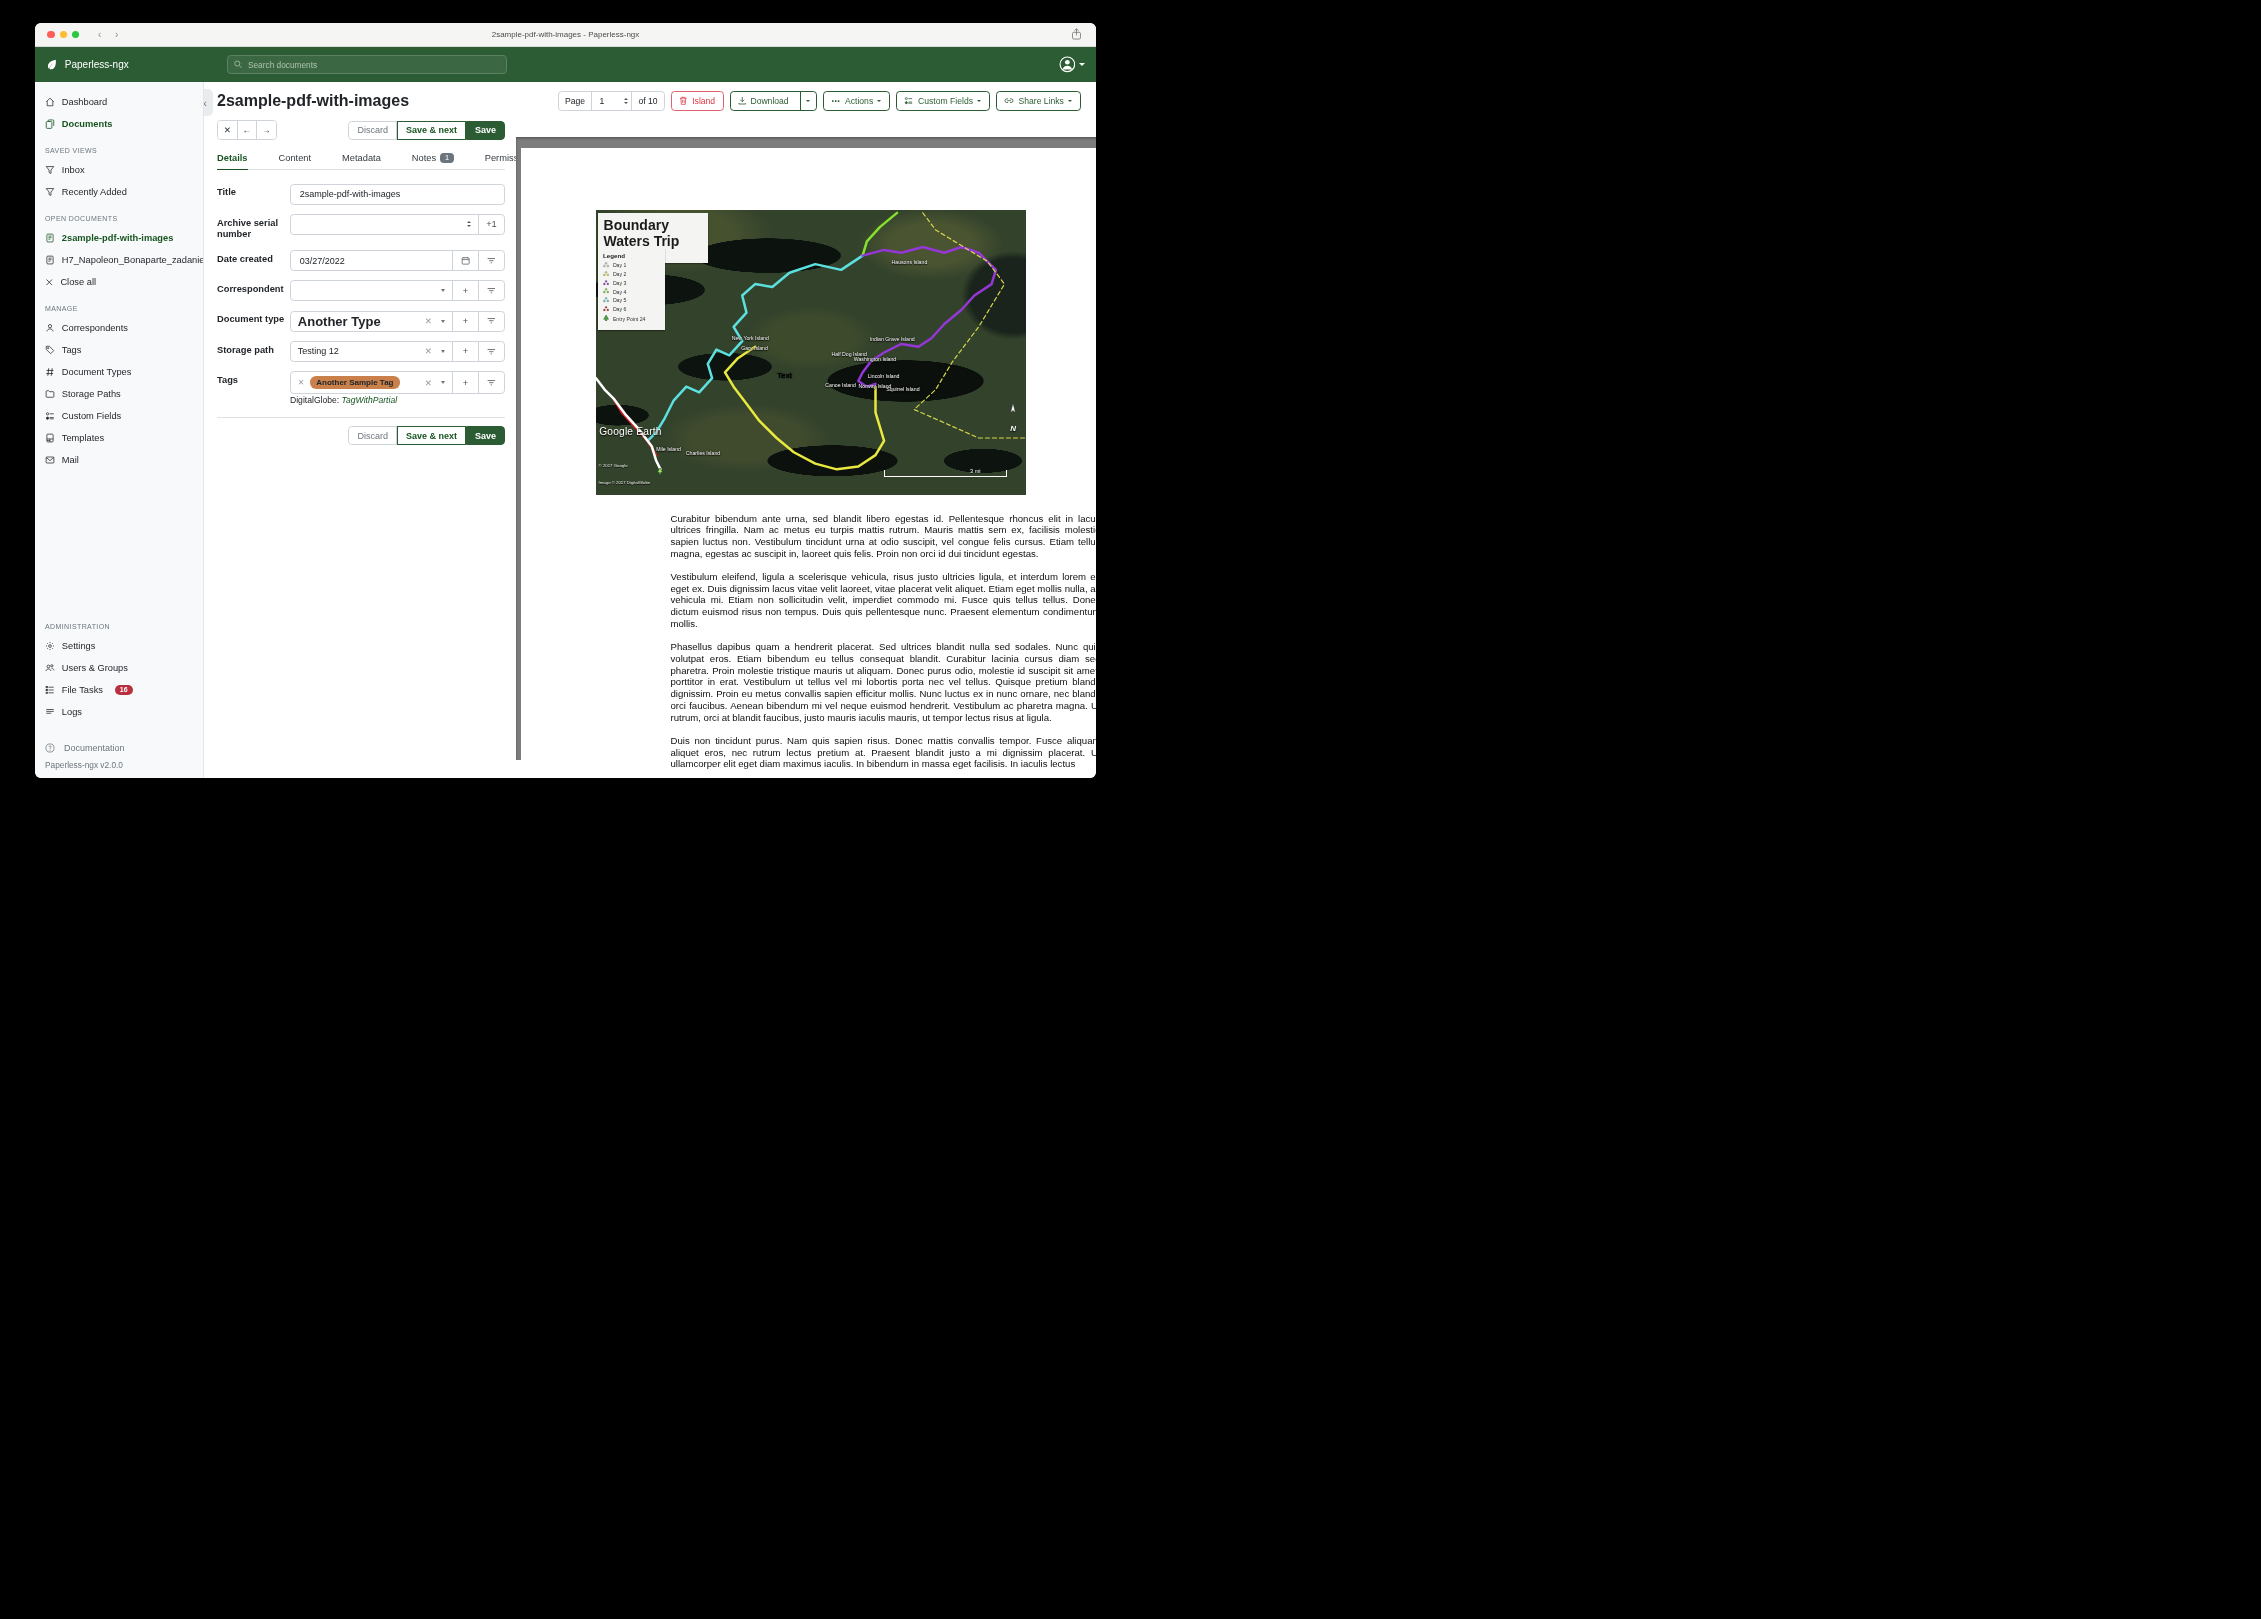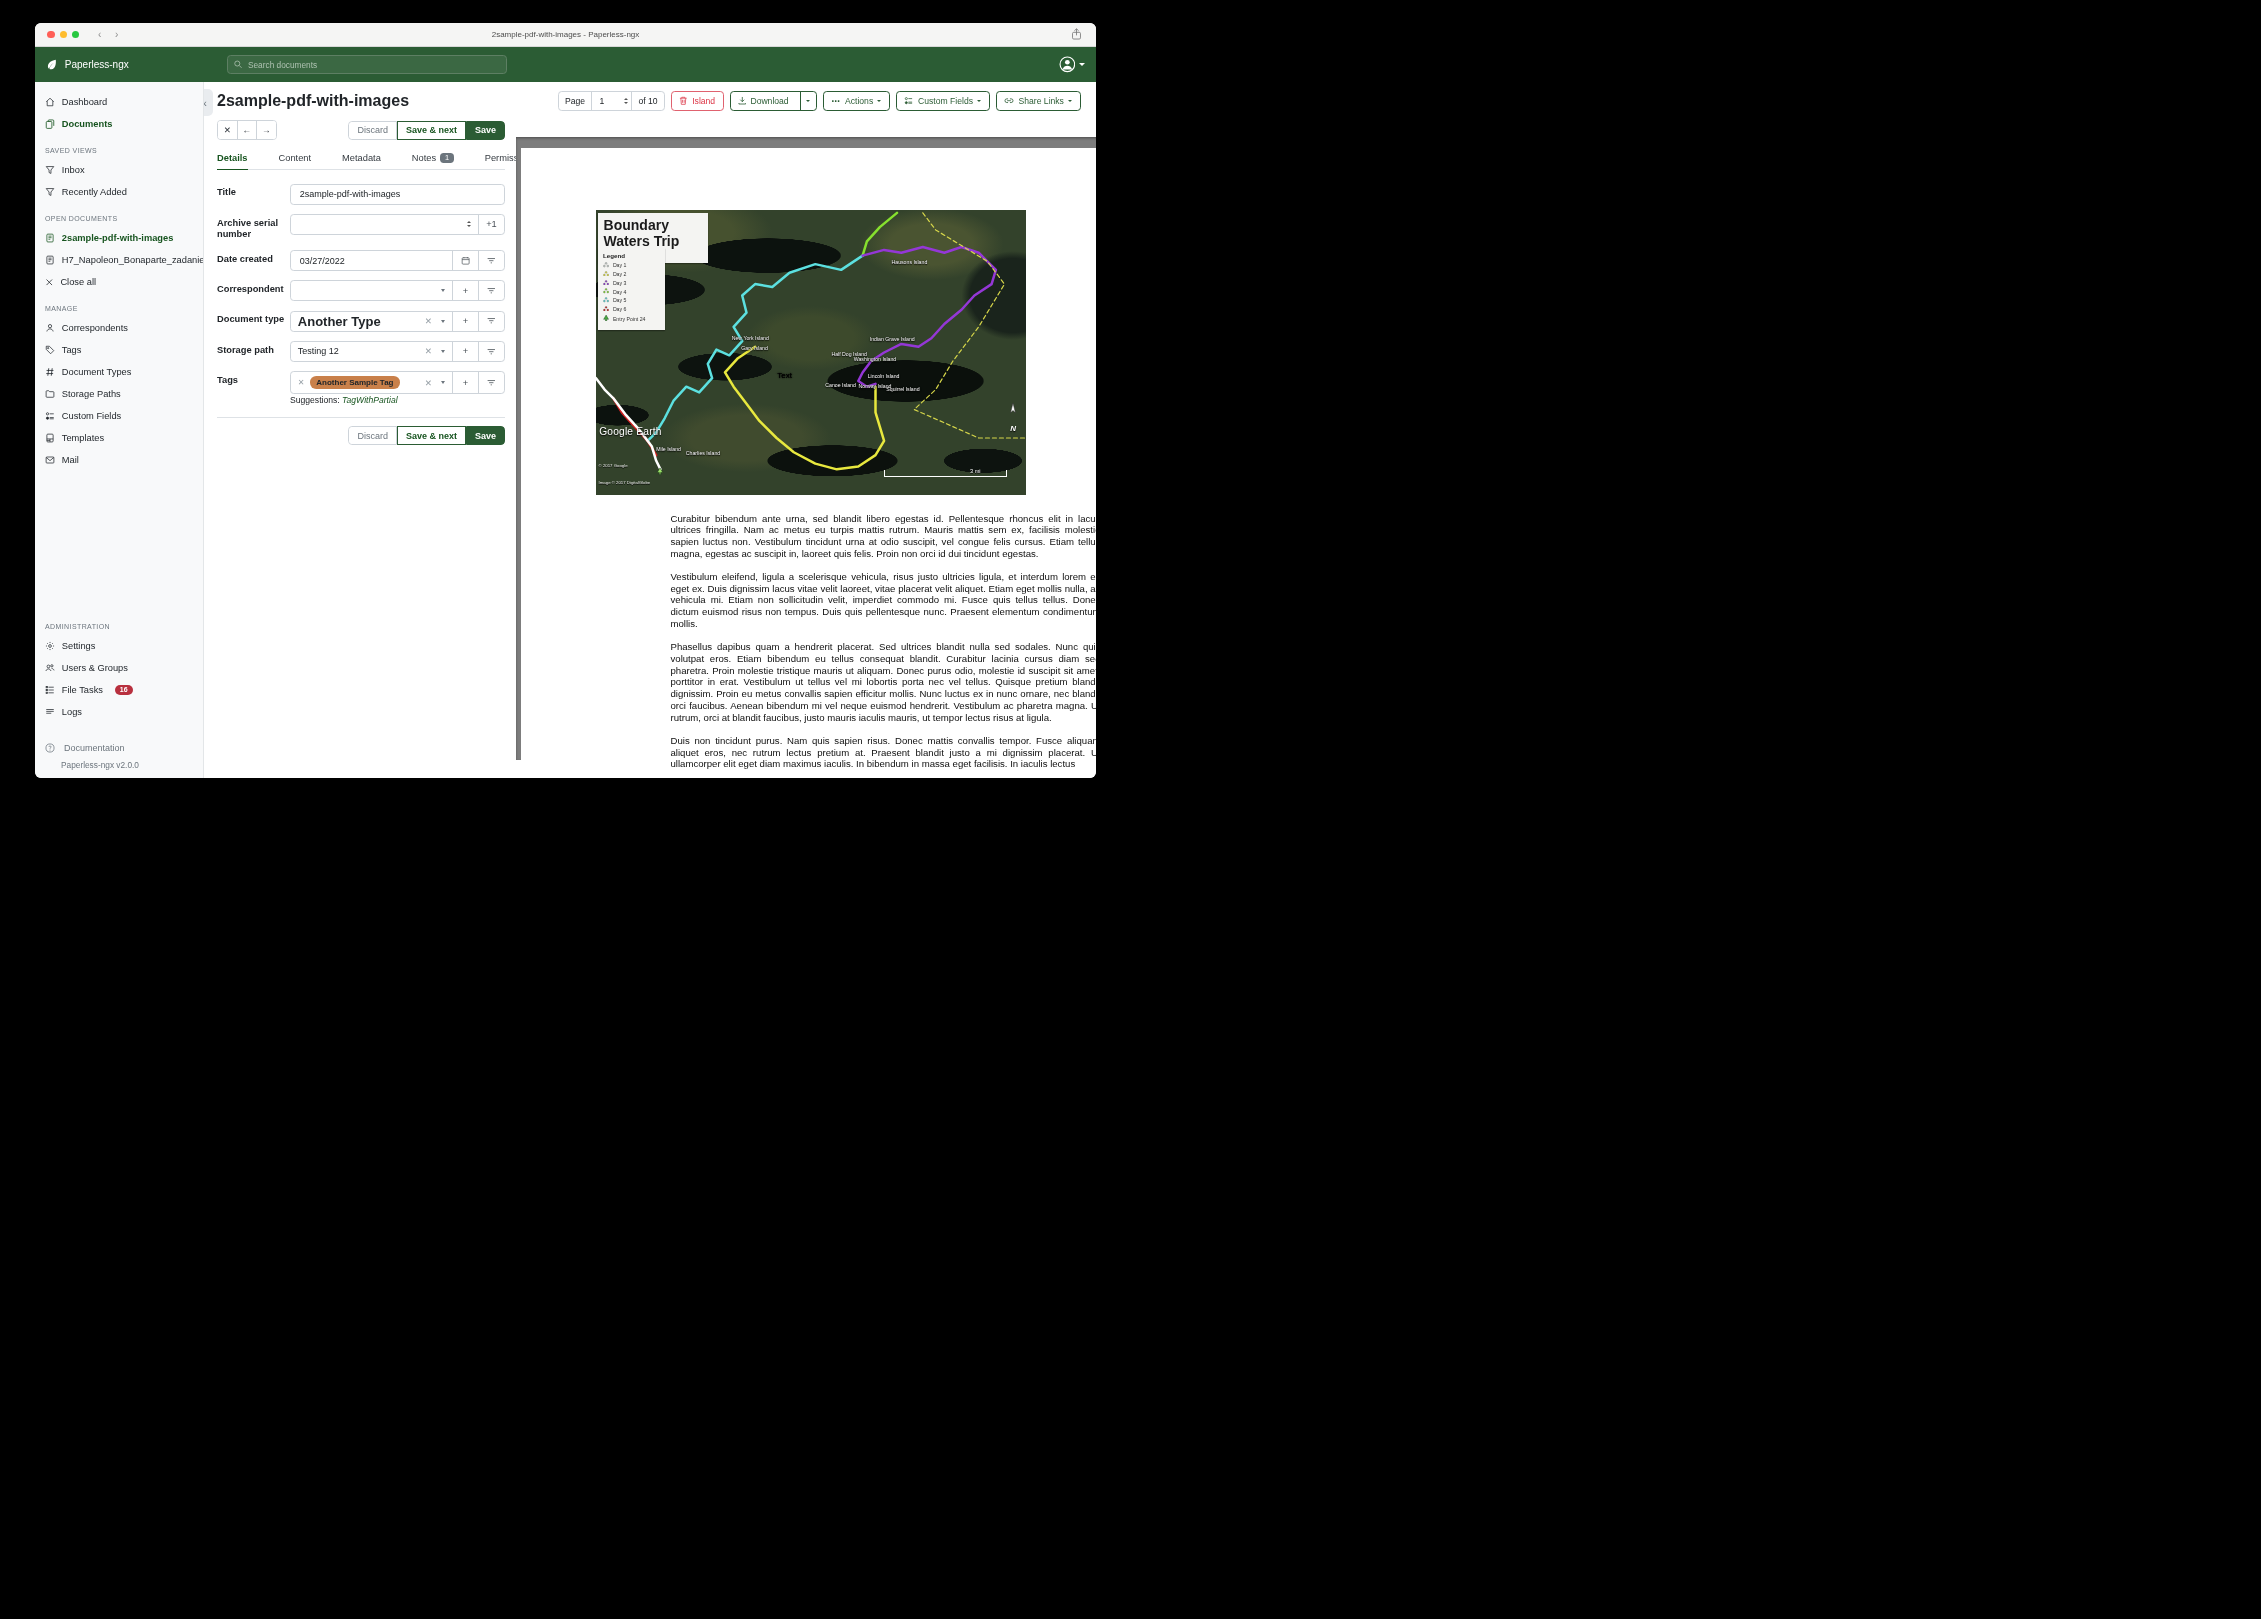--- a/index.html
+++ b/index.html
@@ -24,21 +24,21 @@
   
   .bodyrow{display:flex;height:697px;}
   .sidebar{width:169px;background:#f8f9fa;border-right:0.6px solid #e3e6e8;padding-top:8.6px;box-sizing:border-box;display:flex;flex-direction:column;overflow:hidden;}
   .sb-item{display:flex;align-items:center;gap:6.8px;height:22px;padding:0 10px;font-size:9.3px;color:#23282d;cursor:pointer;white-space:nowrap;}
   .sb-item svg{flex:0 0 auto;}
   .sb-item.active{color:#17541f;font-weight:700;}
   .sb-head{font-size:7px;letter-spacing:0.4px;color:#6c757d;padding:0 10px;margin:12.3px 0 5px;}
   .badge-red{background:#b8303e;color:#fff;font-size:7px;font-weight:700;border-radius:5px;padding:1.5px 5px;margin-left:5px;}
   .sb-footer{padding:0 10px 8.6px;}
   .doc-link{display:flex;align-items:center;gap:9px;color:#6c757d;font-size:9px;margin-bottom:7.4px;text-align:center;}
-  .version{color:#6c757d;font-size:8.3px;margin-left:16px;}
+  .version{color:#6c757d;font-size:8.3px;}
   .spacer{height:139px;}
   
   .main{flex:1;position:relative;padding:6.2px 15.4px 0 13px;box-sizing:border-box;background:#fff;overflow:hidden;}
   .collapse-btn{position:absolute;left:-9.3px;top:7.4px;width:18.5px;height:27px;background:#e9ecef;border-radius:5px;color:#6c757d;font-size:10.5px;display:flex;align-items:center;justify-content:center;cursor:pointer;}
   .page-header{display:flex;align-items:center;justify-content:space-between;margin-top:2.5px;}
   .doc-title{font-size:16px;font-weight:600;color:#212529;margin:0;}
   .toolbar{display:flex;gap:6.2px;align-items:center;}
   .pagegroup{display:flex;align-items:stretch;height:18.5px;border:0.6px solid #ced4da;border-radius:3.7px;overflow:hidden;background:#fff;font-size:8.6px;color:#212529;}
   .pg-seg{display:flex;align-items:center;padding:0 6.2px;}
   .pg-input{border-left:0.6px solid #ced4da;border-right:0.6px solid #ced4da;width:28px;justify-content:space-between;padding:0 3.7px 0 7.4px;}
@@ -515,21 +515,21 @@
                 </span>
                 <span class="seg addon">+</span>
                 <span class="seg addon">
                   <svg width="8.6" height="7.4" viewBox="0 0 14 12" fill="none" stroke="#495057" stroke-width="1.3">
                       <path d="M1 2.5 H13 M3.5 6 H10.5 M6 9.5 H8"></path>
                     </svg>
                 </span>
               </div>
             </div>
             <div class="suggest">
-              <span>Suggestions:</span>
+              <span>DigitalGlobe:</span>
               <a>TagWithPartial</a>
             </div>
             <div class="divider"></div>
             <div class="bottom-save">
               <div class="savegroup">
                 <span class="sg discard">Discard</span>
                 <span class="sg savenext">Save &amp; next</span>
                 <span class="sg save">Save</span>
               </div>
             </div>

